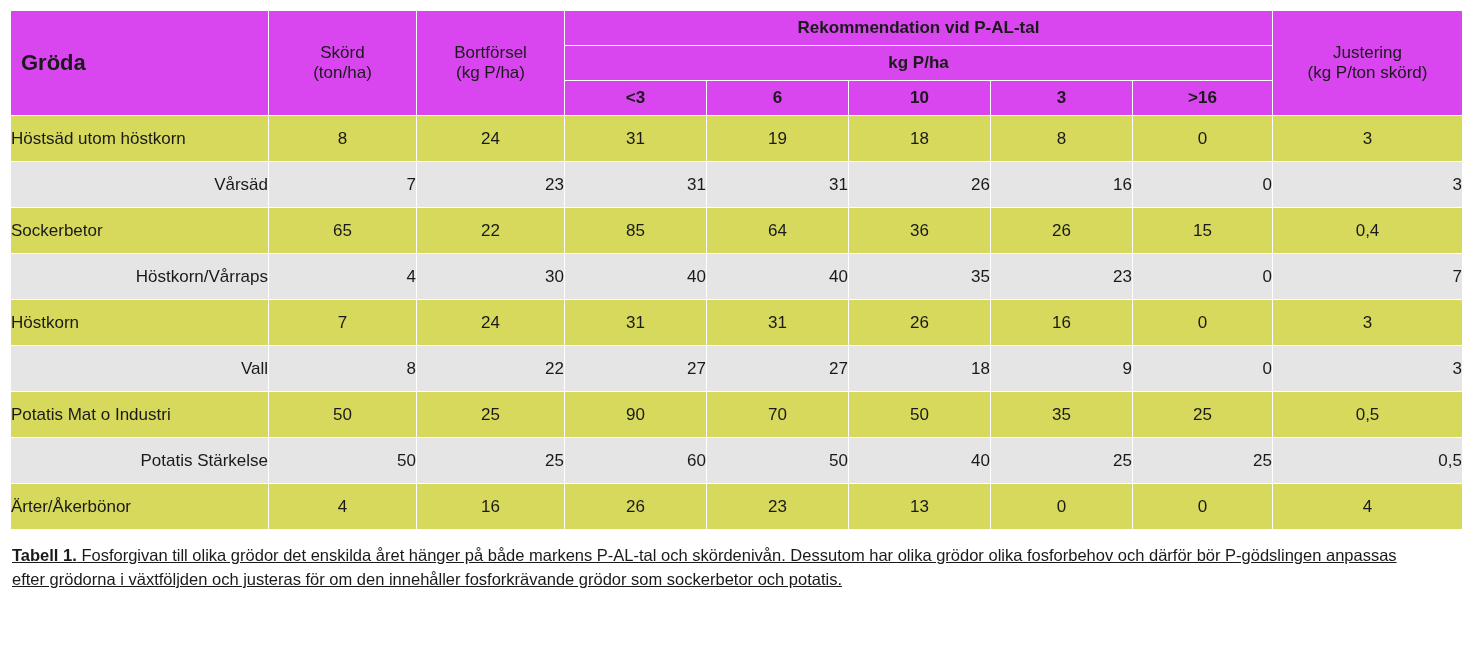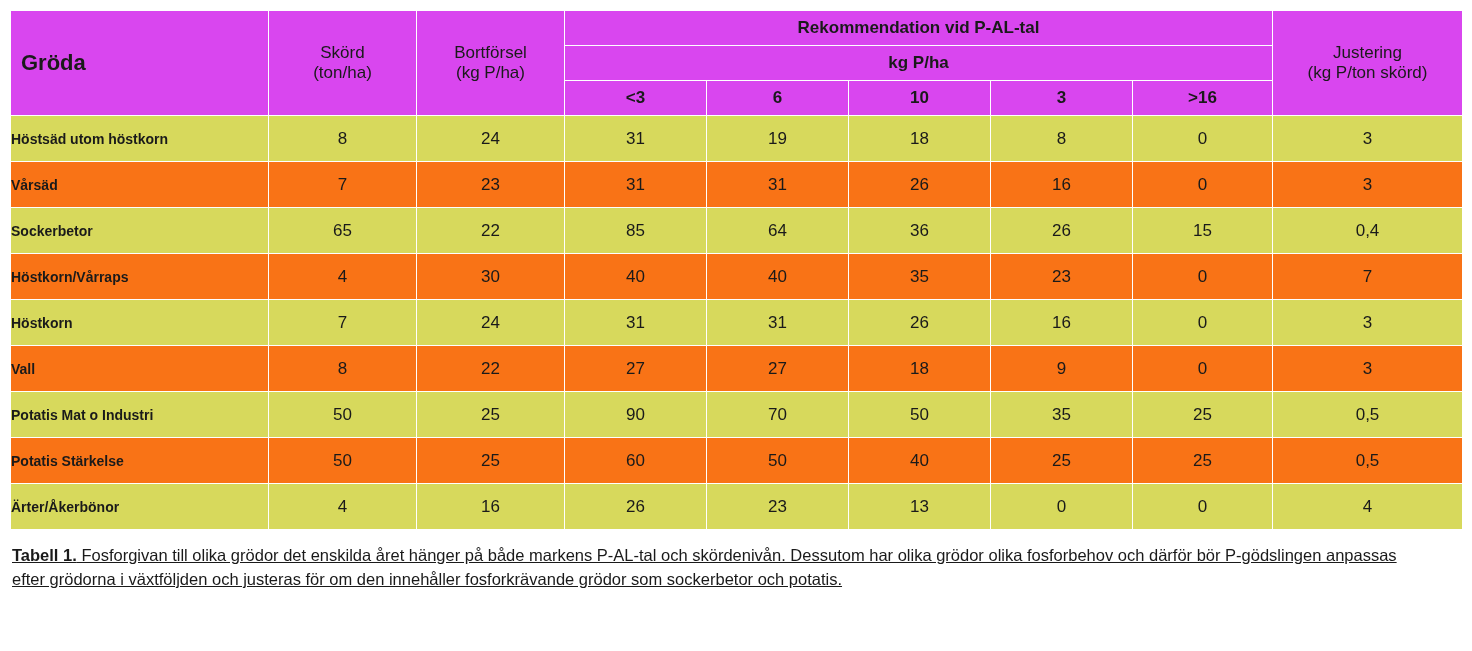--- a/index.html
+++ b/index.html
@@ -45,35 +45,34 @@
     text-align: left;
     padding-left: 10px;
   }
   .hdr .sub {
     display: block;
     font-weight: normal;
   }
   .rowlabel {
     text-align: left;
     padding-left: 10px;
-    font-size: 14px;
+    font-size: 17px;
     height: 45px;
     vertical-align: middle;
     color: #1a1a1a;
-    font-weight: bold;
   }
   .cell {
     text-align: center;
     font-size: 17px;
     height: 45px;
     vertical-align: middle;
     color: #1a1a1a;
   }
   tr.odd td { background: #d7d95c; }
-  tr.even td { background: #f97316; }
+  tr.even td { background: #e5e5e5; text-align: right; }
   .caption {
     margin: 14px 12px 0 12px;
     font-size: 16.5px;
     line-height: 1.45;
     color: #1a1a1a;
     width: 1400px;
     text-decoration: underline;
   }
   .caption b { font-weight: bold; }
   .group-title {

